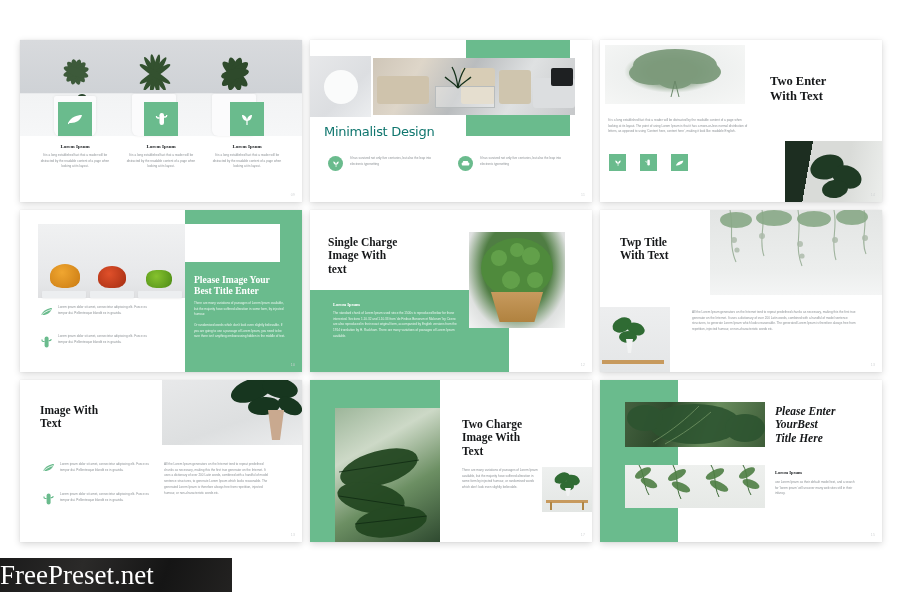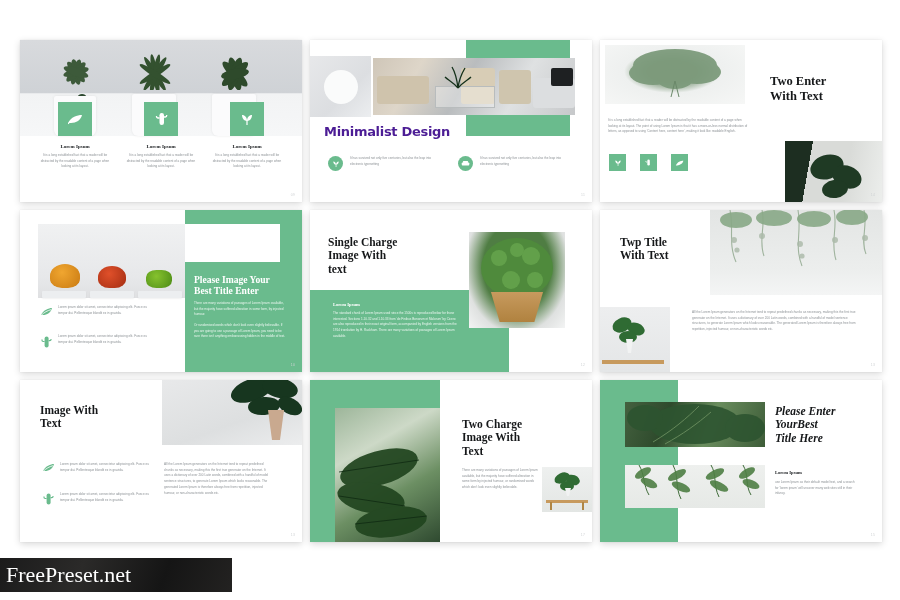--- a/index.html
+++ b/index.html
@@ -38,21 +38,21 @@
     position: absolute; right: 7px; bottom: 5px;
     font-size: 3.4px; color: #cfd2d4; letter-spacing: .2px;
   }
 
   .serif-title {
     font-family: "Liberation Serif", serif;
     font-weight: bold; color: #16181a; line-height: 1.17;
   }
   .sans-title {
     font-family: "DejaVu Sans", sans-serif;
-    font-weight: bold; color: #4c1d95; letter-spacing: -0.3px;
+    font-weight: normal; color: #0f766e; letter-spacing: -0.3px;
   }
   .body-txt {
     font-size: 3.1px; line-height: 1.85; color: #8d9296;
     font-family: "Liberation Sans", sans-serif;
   }
   .body-txt.white { color: #e9f6ef; }
   .lbl {
     font-family: "Liberation Serif", serif; font-weight: bold;
     color: #1c1f22; font-size: 5px;
   }
@@ -132,21 +132,21 @@
     background: linear-gradient(#eef0ee,#e6e9e6); }
 
   .watermark {
     position: absolute; left: 0; bottom: 8px;
     width: 232px; height: 34px;
     background: linear-gradient(110deg,#1b1b1b,#2b2a29 35%,#151515 70%,#232221);
     display: flex; align-items: center;
   }
   .watermark span {
     font-family: "Liberation Serif", serif;
-    font-size: 22px; color: #ffffff; padding-left: 6px; letter-spacing: 0px;
+    font-size: 27px; color: #ffffff; padding-left: 0; letter-spacing: 0px;
   }
 </style>
 </head>
 <body>
 
 <div class="page">
 
   <div class="grid">
 
     <div class="slide">

